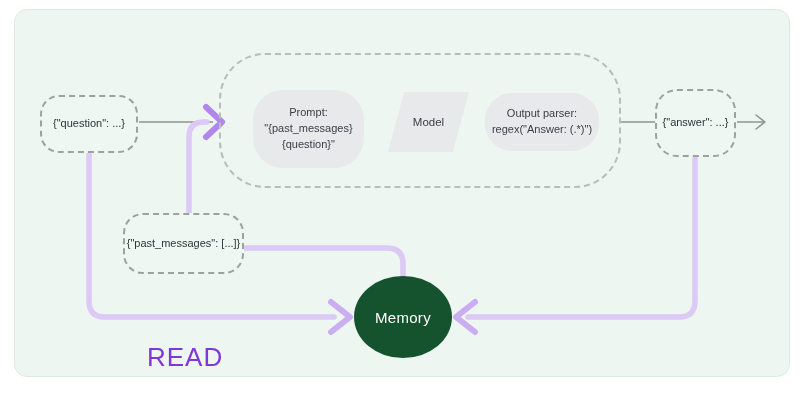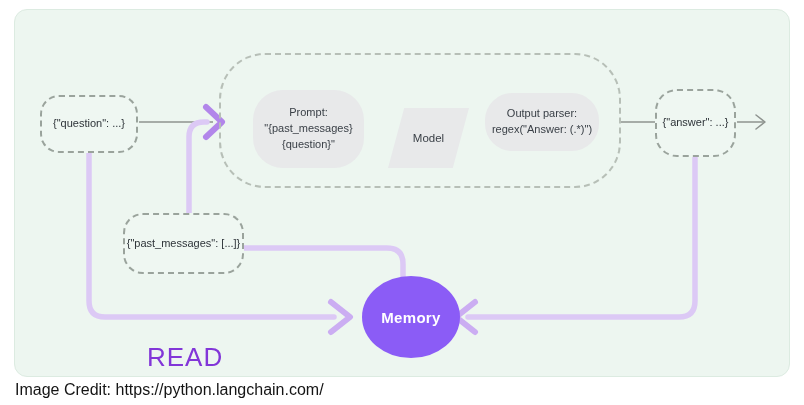--- a/index.html
+++ b/index.html
@@ -47,33 +47,33 @@
     border: 2px dashed #b7bfb7;
     border-radius: 46px;
   }
   .gray-box {
     background: #e8e9ea;
     color: #3a4047;
   }
   .prompt-box  { left: 253px; top: 90px; width: 111px; height: 78px; border-radius: 30px; }
   .parser-box  { left: 485px; top: 93px; width: 114px; height: 58px; border-radius: 27px; }
   .model-box {
-    left: 388px; top: 108px; width: 81px; height: 60px;
+    left: 388px; top: 92px; width: 81px; height: 60px;
     clip-path: polygon(20% 0, 100% 0, 80% 100%, 0% 100%);
     font-size: 11.5px;
   }
   .memory {
     position: absolute;
-    left: 362px; top: 276px;
+    left: 354px; top: 276px;
     width: 98px; height: 82px;
     border-radius: 50%;
-    background: #8b5cf6;
+    background: #14532d;
     display: flex; align-items: center; justify-content: center;
     color: #ffffff;
-    font-size: 15px; font-weight: 700;
+    font-size: 15px; font-weight: 400;
     letter-spacing: 0.3px;
   }
   .flow-label {
     position: absolute;
     font-size: 26px;
     font-weight: 500;
     letter-spacing: 1px;
     color: #8236d8;
   }
   .read-label  { left: 147px; top: 342px; text-align: center; }
@@ -123,15 +123,14 @@
 
   <div class="node gray-box model-box">Model</div>
 
   <div class="node gray-box parser-box">Output parser:
 regex("Answer: (.*)")</div>
 
   <div class="memory">Memory</div>
 
   <div class="flow-label read-label">READ</div>
 
-  <div class="caption">Image Credit: https://python.langchain.com/</div>
 
 </div>
 
 </body></html>

